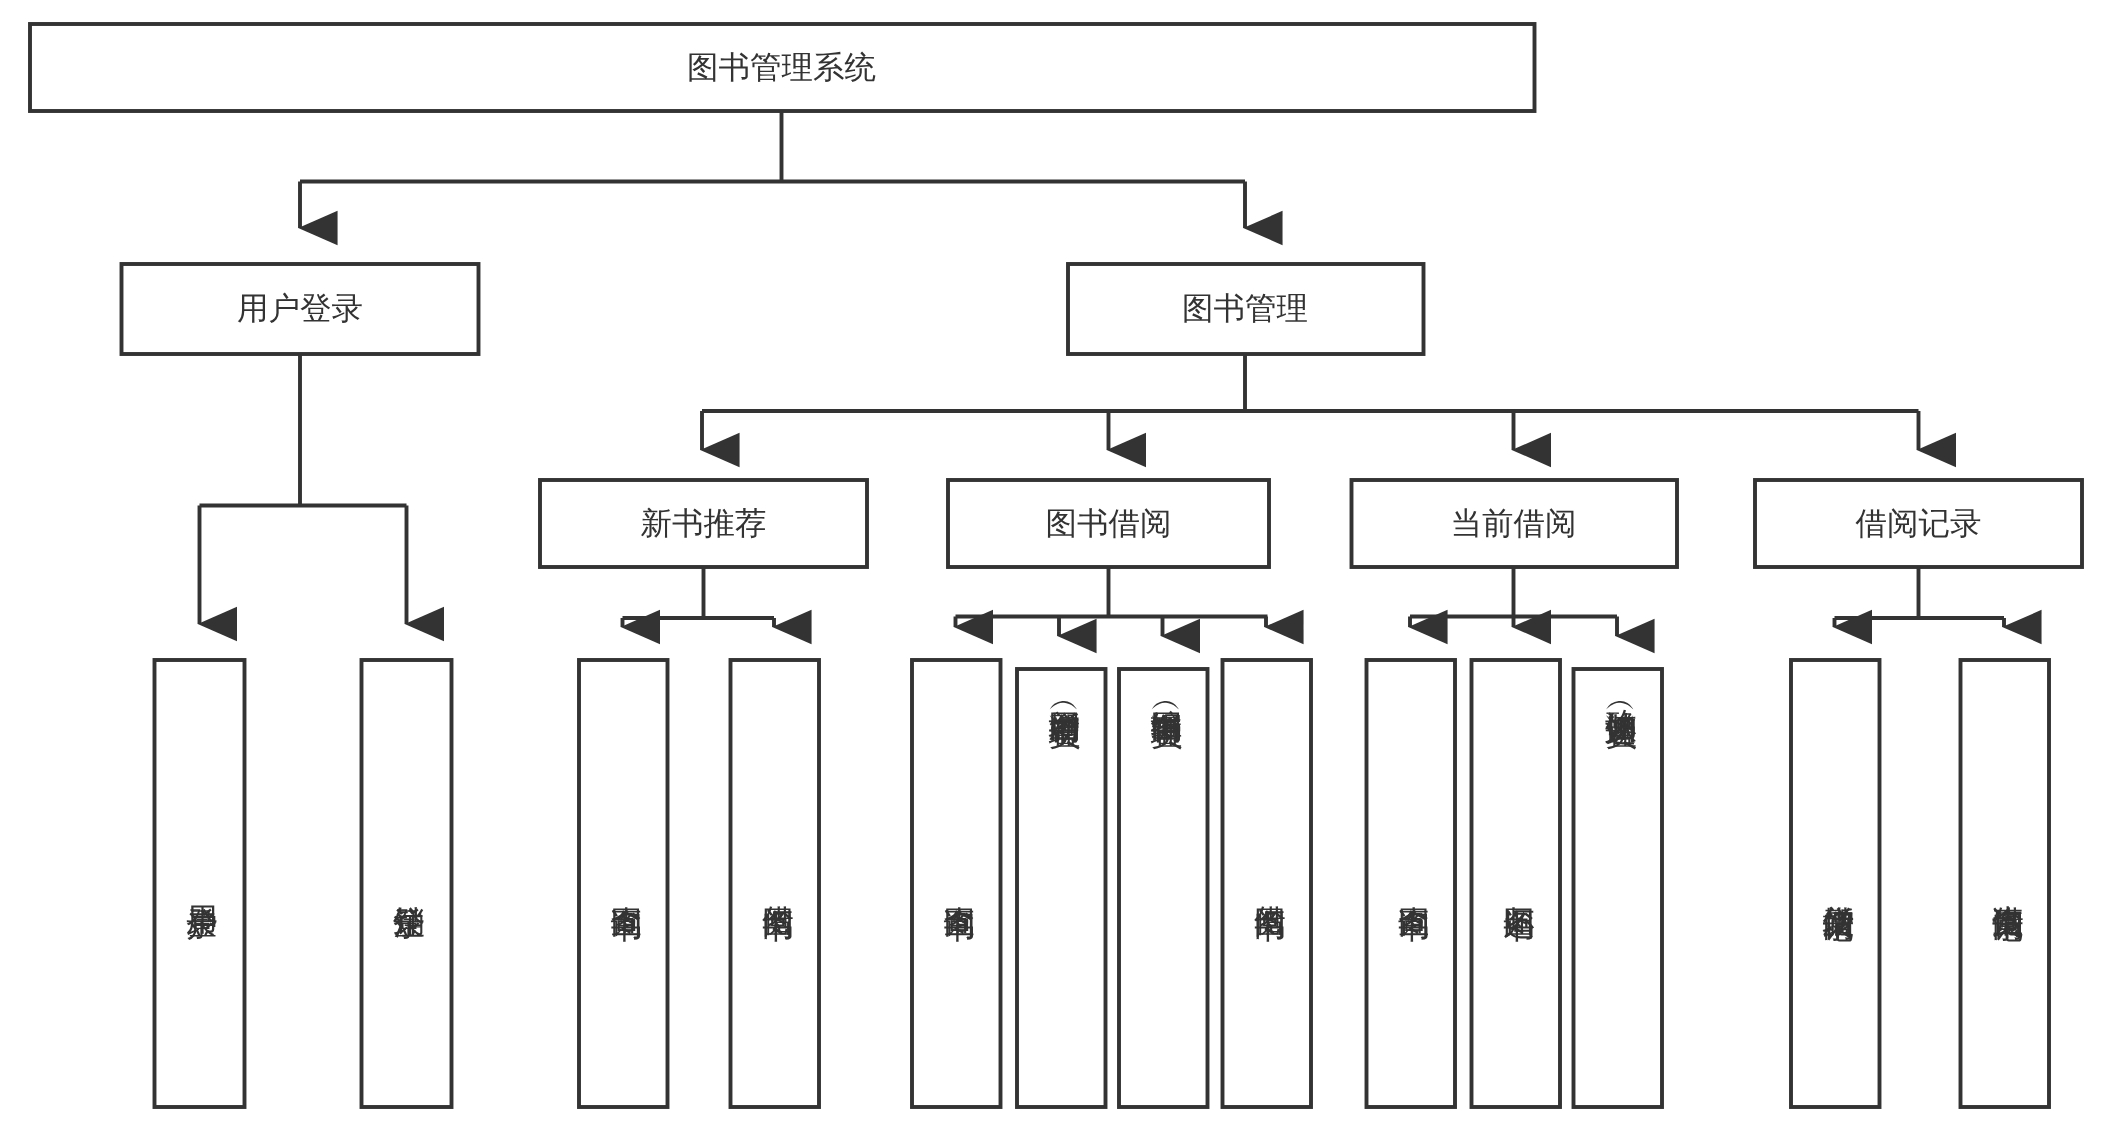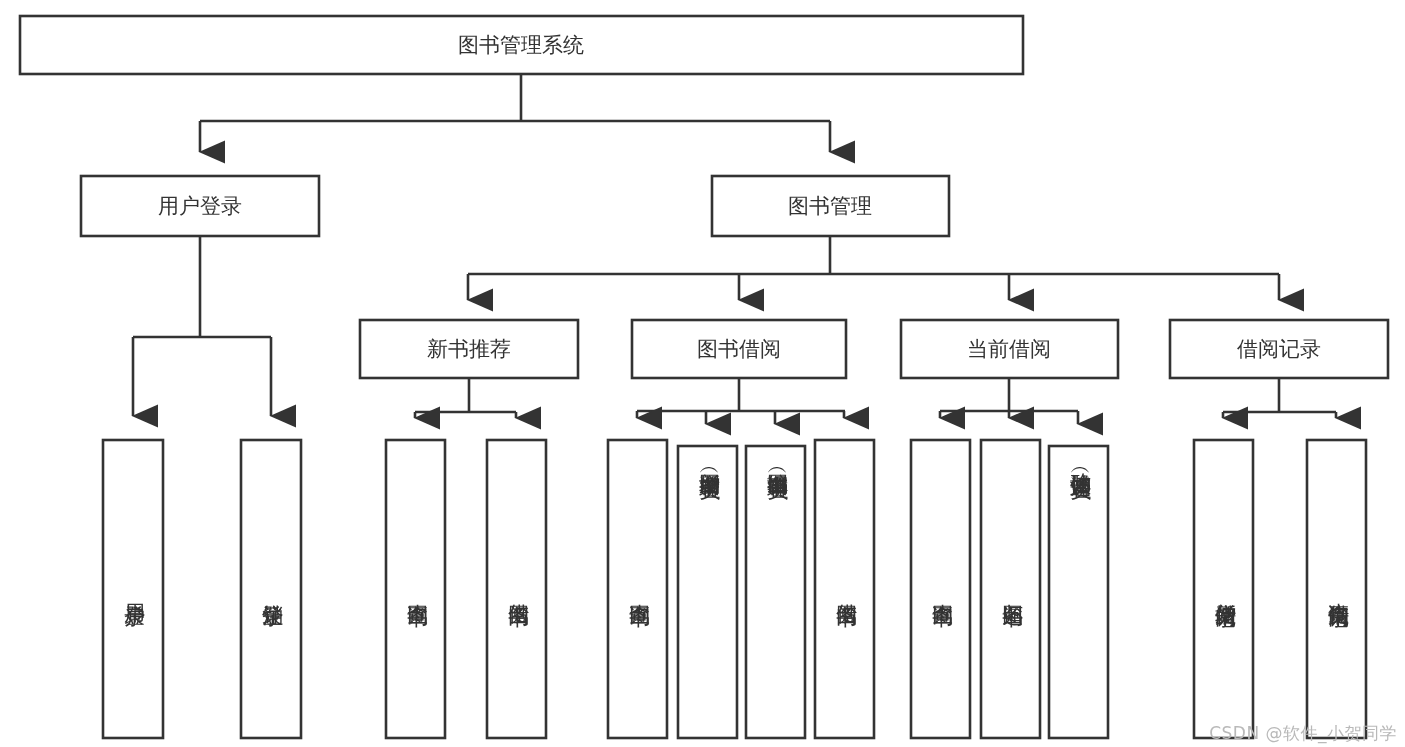--- a/index.html
+++ b/index.html
@@ -175,14 +175,13 @@
   <div class="vert-label" style="left:766px; top:452px;">编辑图书（管理员）</div>
   <div class="vert-label" style="left:835px; top:585px; transform:translateY(-50%);">借阅图书</div>
 
   <div class="vert-label" style="left:931px; top:585px; transform:translateY(-50%);">查询图书</div>
   <div class="vert-label" style="left:1001px; top:585px; transform:translateY(-50%);">归还图书</div>
   <div class="vert-label" style="left:1069px; top:452px;">确认归还（管理员）</div>
 
   <div class="vert-label" style="left:1214px; top:585px; transform:translateY(-50%);">新增借阅记录</div>
   <div class="vert-label" style="left:1327px; top:585px; transform:translateY(-50%);">查询借阅记录</div>
 
-  <div class="watermark">CSDN @软件_小贺同学</div>
 </div>
 
 </body></html>

